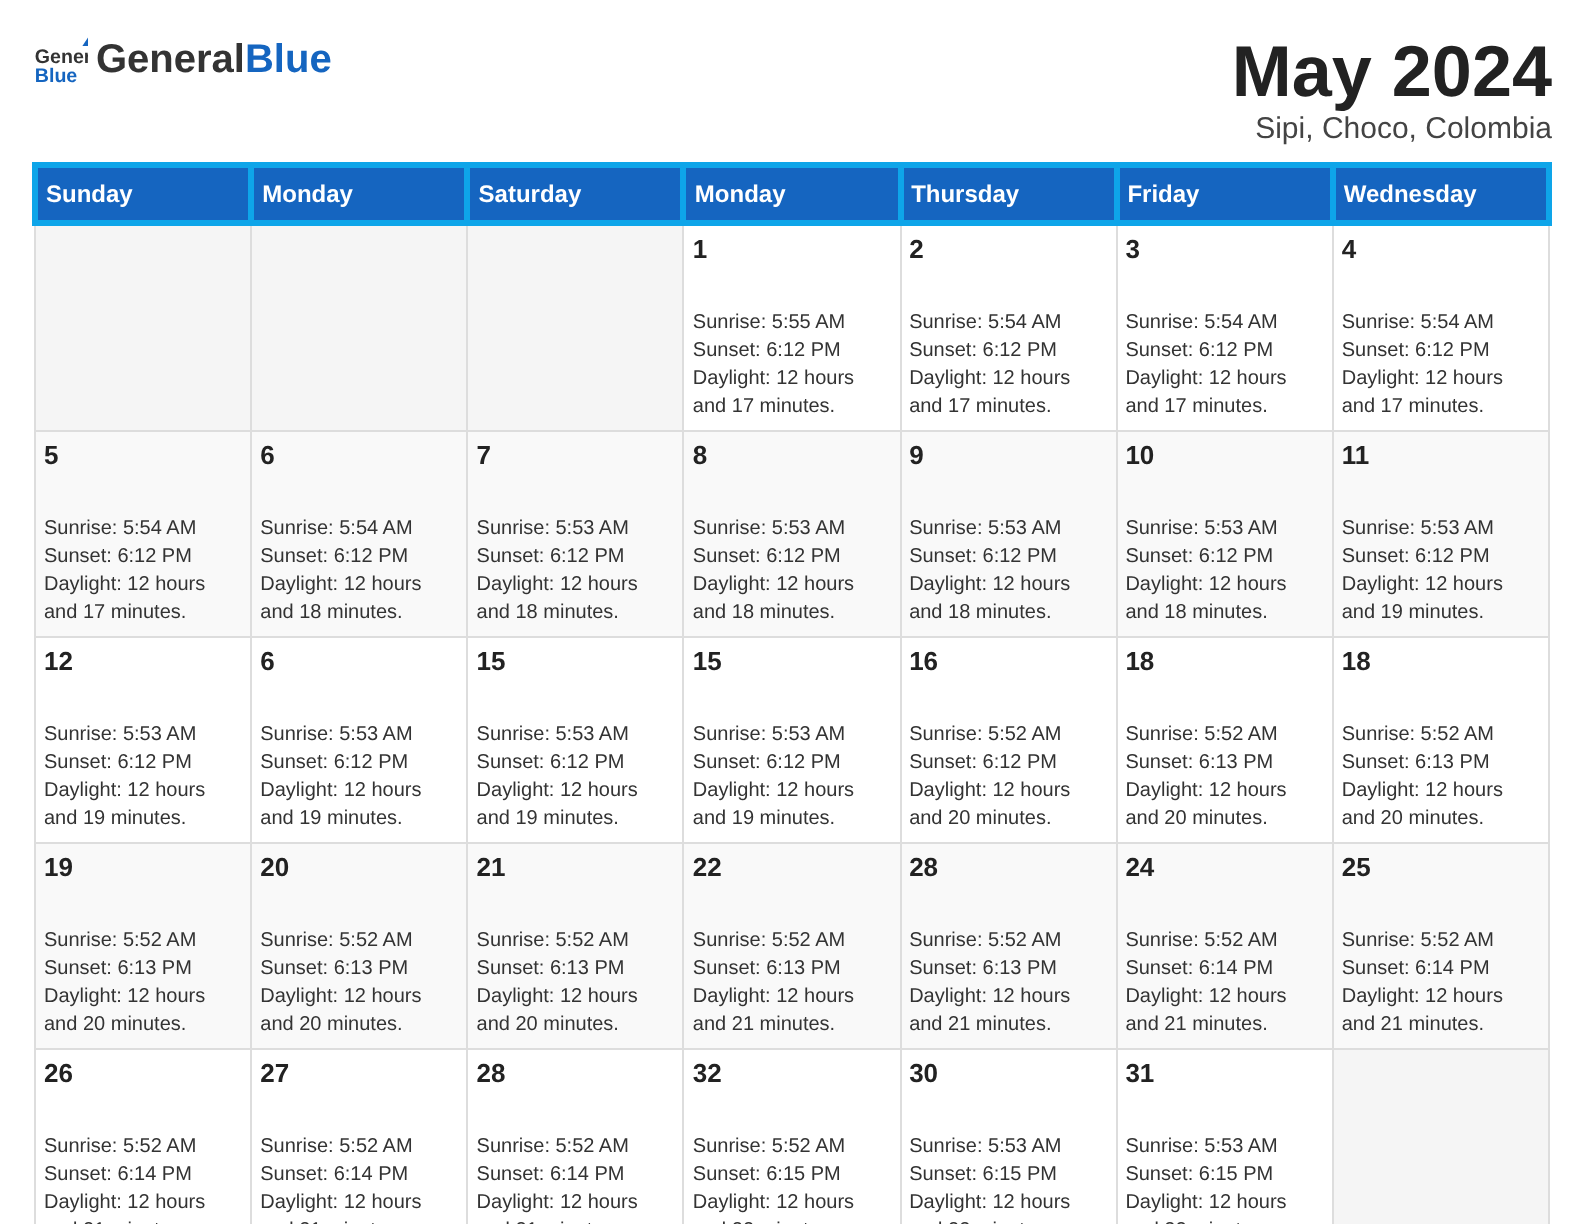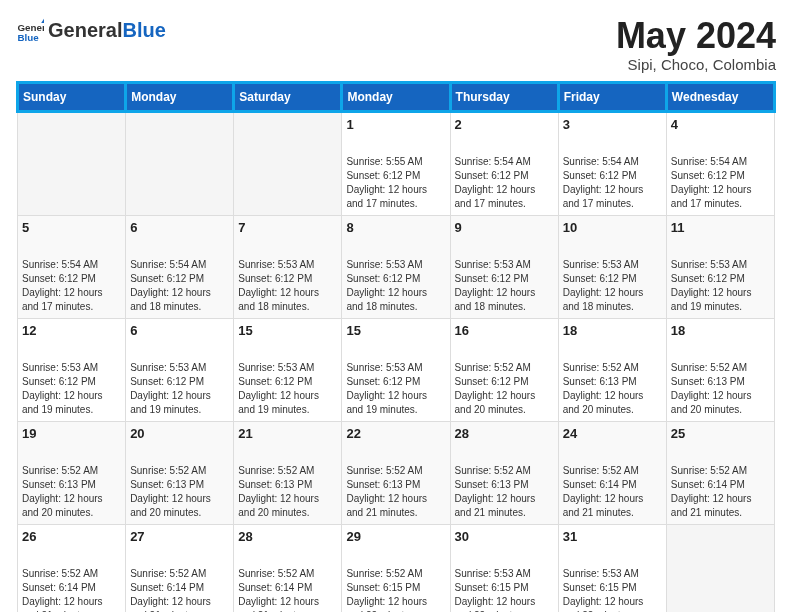--- a/index.html
+++ b/index.html
@@ -254,21 +254,21 @@
         </td>
         <td>
           <span class="day-num">27</span>
           <div class="day-info">Sunrise: 5:52 AM<br>Sunset: 6:14 PM<br>Daylight: 12 hours and 21 minutes.</div>
         </td>
         <td>
           <span class="day-num">28</span>
           <div class="day-info">Sunrise: 5:52 AM<br>Sunset: 6:14 PM<br>Daylight: 12 hours and 21 minutes.</div>
         </td>
         <td>
-          <span class="day-num">29</span>
+          <span class="day-num">32</span>
           <div class="day-info">Sunrise: 5:52 AM<br>Sunset: 6:15 PM<br>Daylight: 12 hours and 22 minutes.</div>
         </td>
         <td>
           <span class="day-num">30</span>
           <div class="day-info">Sunrise: 5:53 AM<br>Sunset: 6:15 PM<br>Daylight: 12 hours and 22 minutes.</div>
         </td>
         <td>
           <span class="day-num">31</span>
           <div class="day-info">Sunrise: 5:53 AM<br>Sunset: 6:15 PM<br>Daylight: 12 hours and 22 minutes.</div>
         </td>

